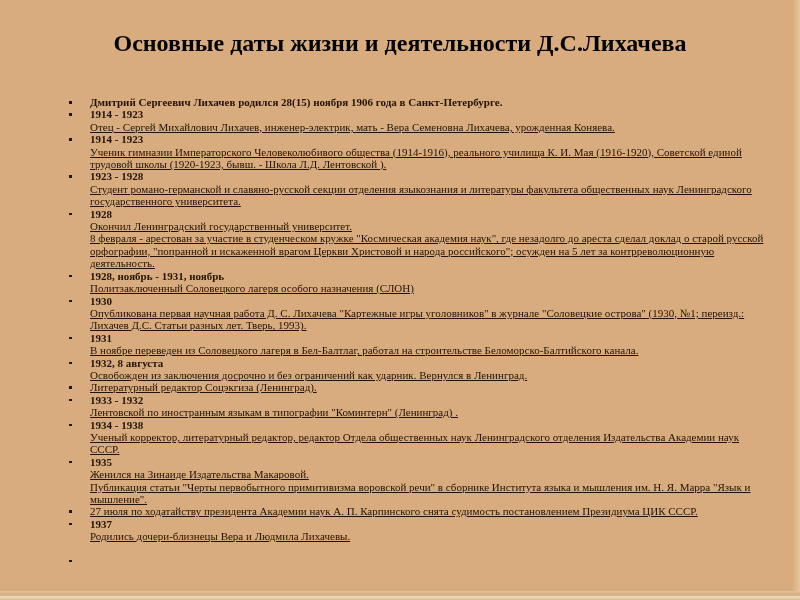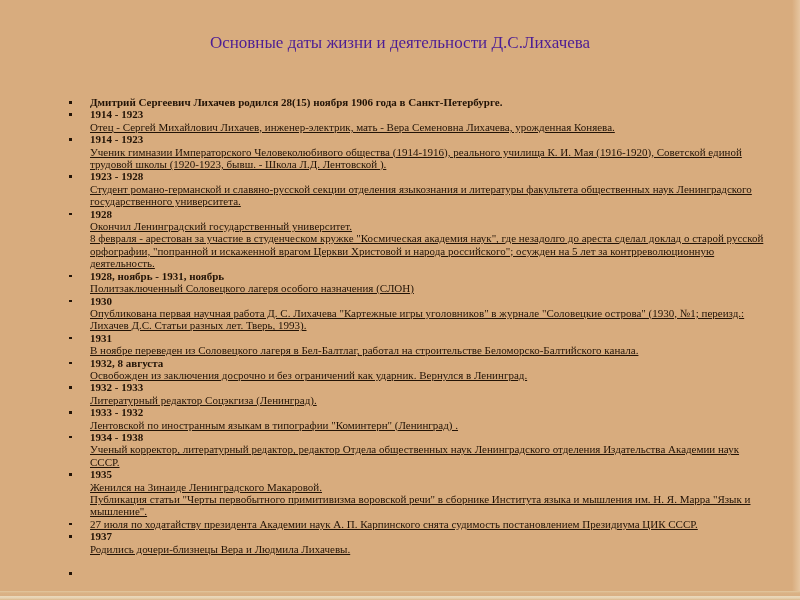--- a/index.html
+++ b/index.html
@@ -15,22 +15,22 @@
   }
   .edge-bottom{
     position:absolute;left:0;bottom:0;width:100%;height:9px;
     background:linear-gradient(to bottom,
       #e2c7a0 0px,#dab285 2px,#d9b084 4.5px,
       #ead9bd 5px,#e6d2b2 7px,#dcb88c 9px);
   }
   .title{
     margin:30px 20px 0;
     text-align:center;
-    font-size:17px;line-height:26px;font-weight:normal;
-    color:#4c1d95;
+    font-size:24px;line-height:26px;font-weight:bold;
+    color:#000000;
   }
   ul.timeline{
     list-style:none;
     margin:40px 0 0 68px;padding:0;
     width:698px;
     font-size:11px;line-height:12.4px;
     color:#221306;
   }
   ul.timeline li{
     position:relative;
@@ -103,40 +103,39 @@
     </li>
 
     <li>
       <span class="bullet"></span>
       <div class="head">1932, 8 августа</div>
       <div class="desc">Освобожден из заключения досрочно и без ограничений как ударник. Вернулся в Ленинград.</div>
     </li>
 
     <li>
       <span class="bullet"></span>
-      <div class="head">1932 - 1933</div>
       <div class="desc">Литературный редактор Соцэкгиза (Ленинград).</div>
     </li>
 
     <li>
       <span class="bullet"></span>
       <div class="head">1933 - 1932</div>
       <div class="desc">Лентовской по иностранным языкам в типографии "Коминтерн" (Ленинград) .</div>
     </li>
 
     <li>
       <span class="bullet"></span>
       <div class="head">1934 - 1938</div>
       <div class="desc">Ученый корректор, литературный редактор, редактор Отдела общественных наук Ленинградского отделения Издательства Академии наук СССР.</div>
     </li>
 
     <li>
       <span class="bullet"></span>
       <div class="head">1935</div>
-      <div class="desc">Женился на Зинаиде Ленинградского Макаровой.</div>
+      <div class="desc">Женился на Зинаиде Издательства Макаровой.</div>
       <div class="desc">Публикация статьи "Черты первобытного примитивизма воровской речи" в сборнике Института языка и мышления им. Н. Я. Марра "Язык и мышление".</div>
     </li>
 
     <li>
       <span class="bullet"></span>
       <div class="desc">27 июля по ходатайству президента Академии наук А. П. Карпинского снята судимость постановлением Президиума ЦИК СССР.</div>
     </li>
 
     <li>
       <span class="bullet"></span>

